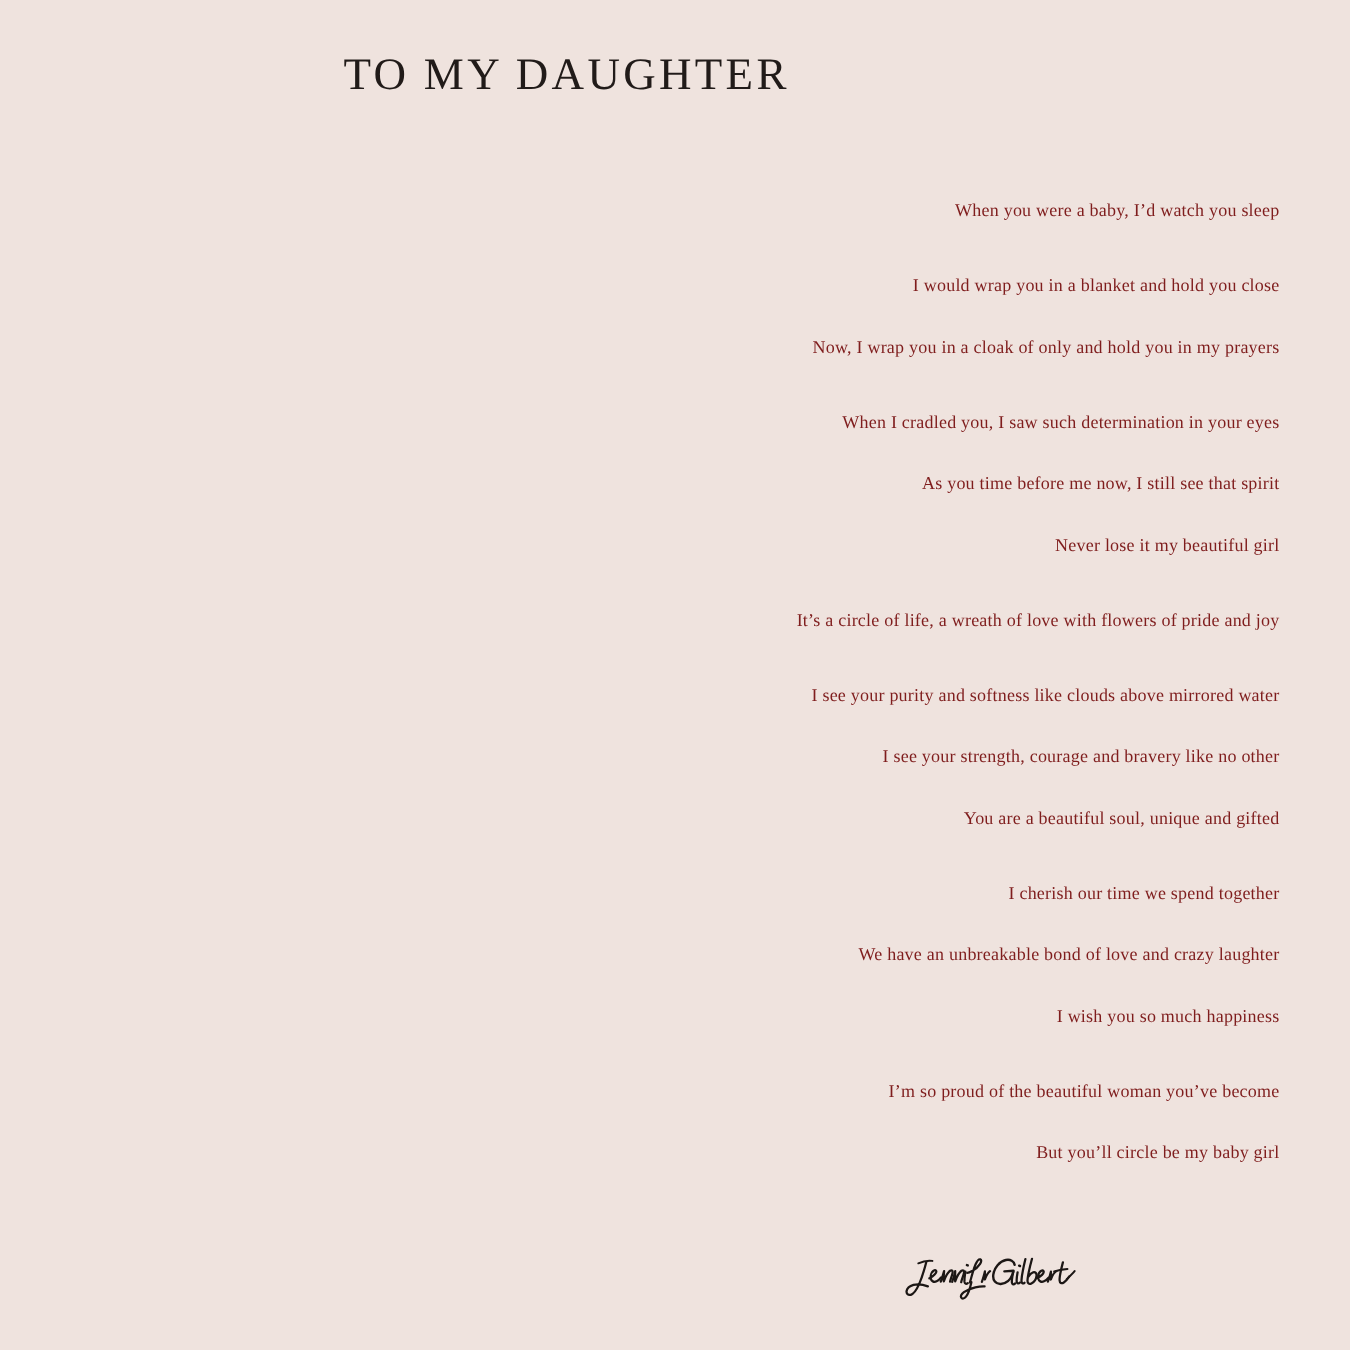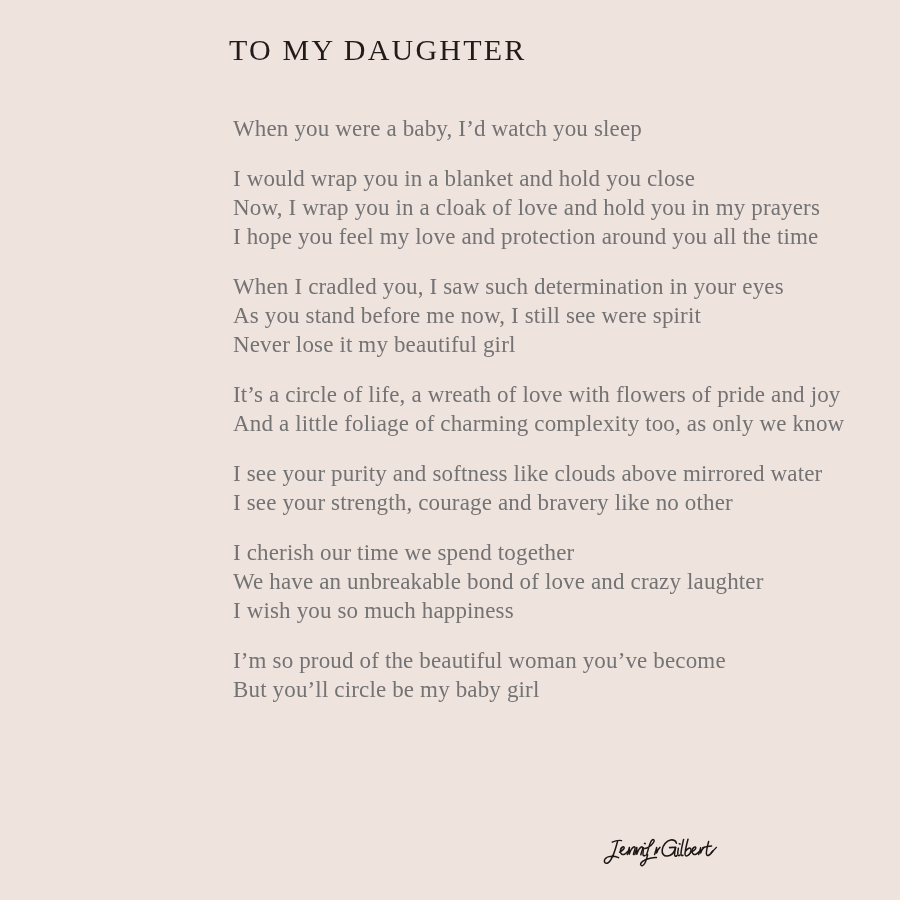--- a/index.html
+++ b/index.html
@@ -15,20 +15,21 @@
     color: #2a2320;
     -webkit-font-smoothing: antialiased;
   }
 
   #poem-card {
     position: relative;
     width: 844px;
     height: 900px;
     background: #efe3de;
     box-sizing: border-box;
+    text-align: right;
   }
 
   #poem-title {
     position: absolute;
     left: 229px;
     top: 31px;
     font-family: "Liberation Serif", "DejaVu Serif", serif;
     font-size: 30px;
     font-weight: 400;
     letter-spacing: 2.2px;
@@ -45,26 +46,26 @@
     width: 640px;
   }
 
   .stanza {
     margin: 0 0 25px 0;
     padding: 0;
   }
 
   .poem-line {
     font-family: "Liberation Serif", "DejaVu Serif", serif;
-    font-size: 23px;
+    font-size: 12px;
     line-height: 25px;
     letter-spacing: 0.15px;
-    color: #737373;
+    color: #7f1d1d;
     white-space: nowrap;
-    margin: 4px;
+    margin: 16px;
     padding: 0;
   }
 
   #signature {
     position: absolute;
     left: 600px;
     top: 828px;
     width: 124px;
     height: 44px;
   }
@@ -87,35 +88,34 @@
 <div id="poem-card">
 
   <h1 id="poem-title">TO MY DAUGHTER</h1>
 
   <div id="poem-body">
       <div class="stanza">
         <div class="poem-line">When you were a baby, I’d watch you sleep</div>
       </div>
       <div class="stanza">
         <div class="poem-line">I would wrap you in a blanket and hold you close</div>
-        <div class="poem-line">Now, I wrap you in a cloak of love and hold you in my prayers</div>
-        <div class="poem-line">I hope you feel my love and protection around you all the time</div>
+        <div class="poem-line">Now, I wrap you in a cloak of only and hold you in my prayers</div>
       </div>
       <div class="stanza">
         <div class="poem-line">When I cradled you, I saw such determination in your eyes</div>
-        <div class="poem-line">As you stand before me now, I still see were spirit</div>
+        <div class="poem-line">As you time before me now, I still see that spirit</div>
         <div class="poem-line">Never lose it my beautiful girl</div>
       </div>
       <div class="stanza">
         <div class="poem-line">It’s a circle of life, a wreath of love with flowers of pride and joy</div>
-        <div class="poem-line">And a little foliage of charming complexity too, as only we know</div>
       </div>
       <div class="stanza">
         <div class="poem-line">I see your purity and softness like clouds above mirrored water</div>
         <div class="poem-line">I see your strength, courage and bravery like no other</div>
+        <div class="poem-line">You are a beautiful soul, unique and gifted</div>
       </div>
       <div class="stanza">
         <div class="poem-line">I cherish our time we spend together</div>
         <div class="poem-line">We have an unbreakable bond of love and crazy laughter</div>
         <div class="poem-line">I wish you so much happiness</div>
       </div>
       <div class="stanza">
         <div class="poem-line">I’m so proud of the beautiful woman you’ve become</div>
         <div class="poem-line">But you’ll circle be my baby girl</div>
       </div>

